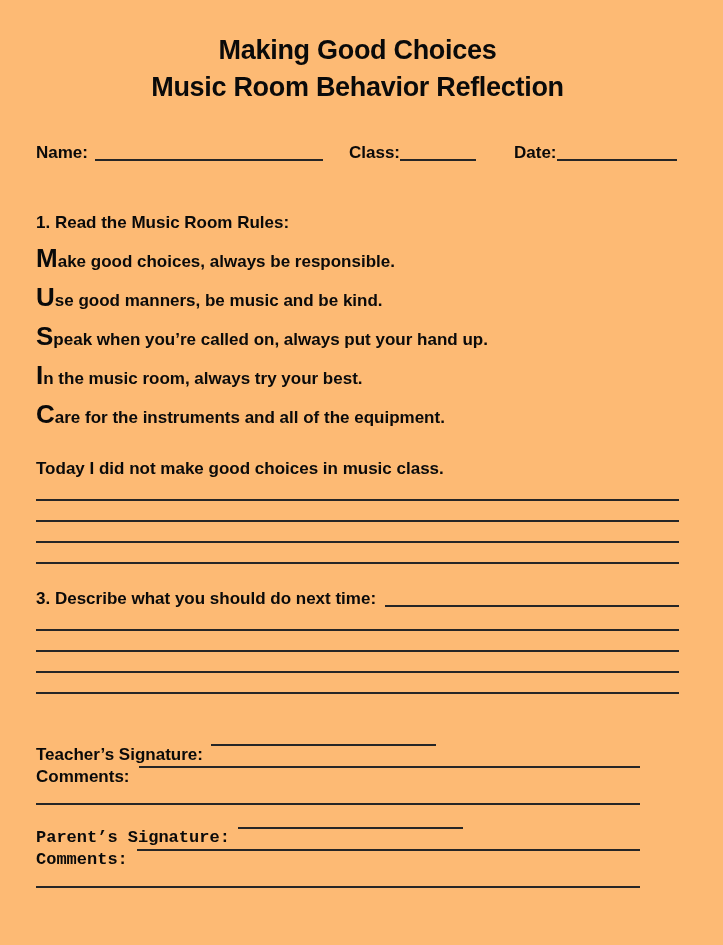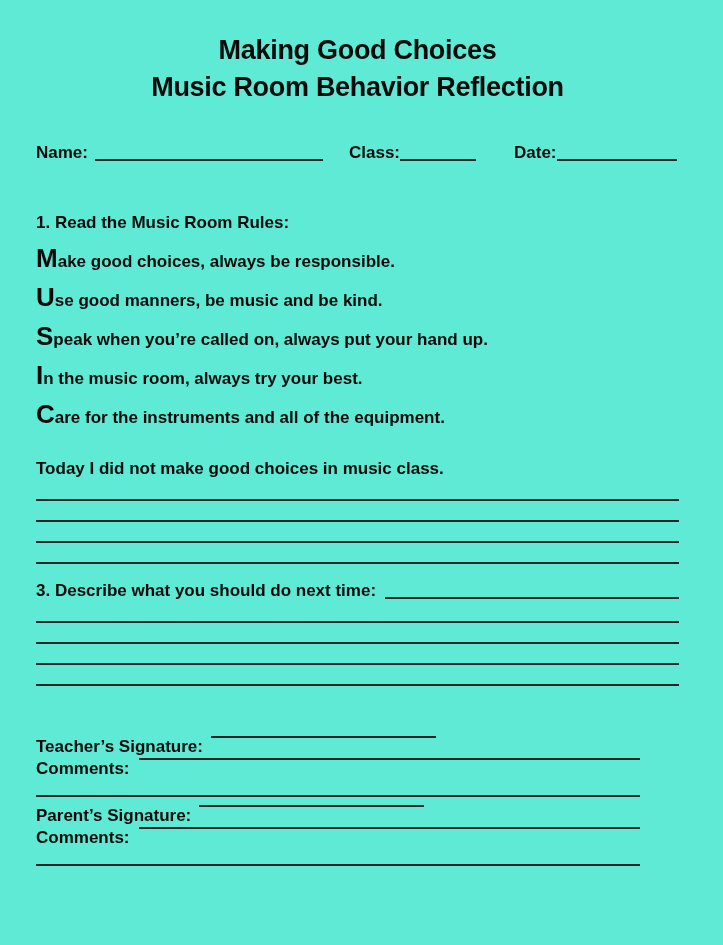--- a/index.html
+++ b/index.html
@@ -8,21 +8,21 @@
     width: 723px; height: 945px;
     font-family: "Liberation Sans", sans-serif;
     font-weight: 700;
     color: #0a0a0a;
     -webkit-font-smoothing: antialiased;
   }
   .page {
     width: 723px; height: 945px;
     padding: 30px 44px 0 36px;
     overflow: hidden;
-    background: #5eead4;
+    background: #fdba74;
   }
   .title { text-align: center; letter-spacing: -0.3px; margin-top: 2px; }
   .title-line { font-size: 27px; line-height: 37px; }
 
   .id-row { display: flex; margin-top: 36px; font-size: 17px; line-height: 22px; white-space: nowrap; }
   .u-line { border-bottom: 2px solid #262626; margin-bottom: 3px; }
   .name-line  { width: 228px; margin-left: 7px; }
   .class-line { width: 76px; }
   .date-line  { width: 120px; }
   .gap-a { width: 26px; }
@@ -30,28 +30,28 @@
 
   .section-heading { font-size: 17px; line-height: 22px; margin-top: 48px; }
 
   .rule { font-size: 17px; line-height: 30px; margin-top: 5px; white-space: nowrap; }
   .rule.first { margin-top: 9px; }
   .rule .init { font-size: 26px; }
 
   .statement { font-size: 17px; line-height: 22px; margin-top: 25px; }
 
   .q-row { display: flex; align-items: flex-end; margin-top: 26px; font-size: 17px; line-height: 22px; }
-  .q-row.q3 { margin-top: 16px; }
+  .q-row.q3 { margin-top: 24px; }
   .q-fill { flex: 1; border-bottom: 2px solid #262626; margin: 0 0 3px 9px; }
 
   .write-line { height: 21px; border-bottom: 2px solid #262626; }
 
   .sig-block { width: 604px; }
   .sig-block.teacher { margin-top: 50px; }
-  .sig-block.parent  { margin-top: 8px; }
+  .sig-block.parent  { margin-top: 22px; font-family: Liberation Mono, monospace; }
   .sig-row { display: flex; align-items: flex-start; font-size: 17px; line-height: 22px; }
   .sig-line { width: 225px; border-bottom: 2px solid #262626; margin: 0 0 3px 8px; }
   .com-fill { flex: 1; border-bottom: 2px solid #262626; margin: 0 0 3px 9px; }
   .cont-line { height: 17px; border-bottom: 2px solid #262626; }
 </style>
 </head>
 <body>
 
 <div class="page">
 

